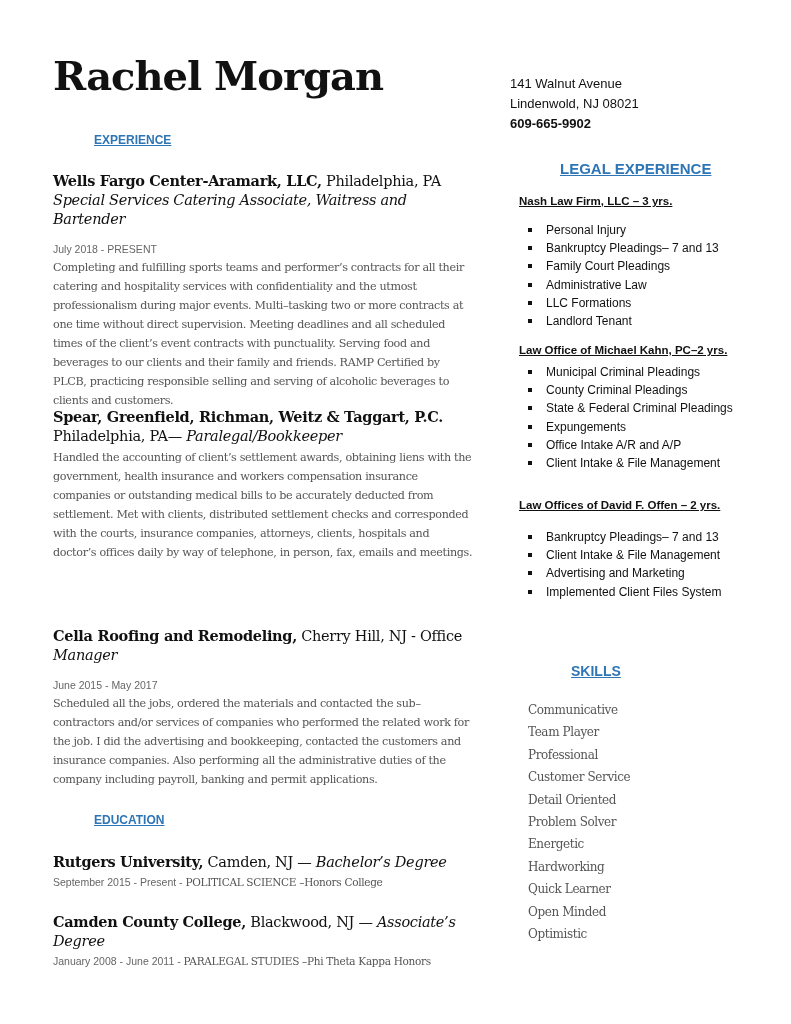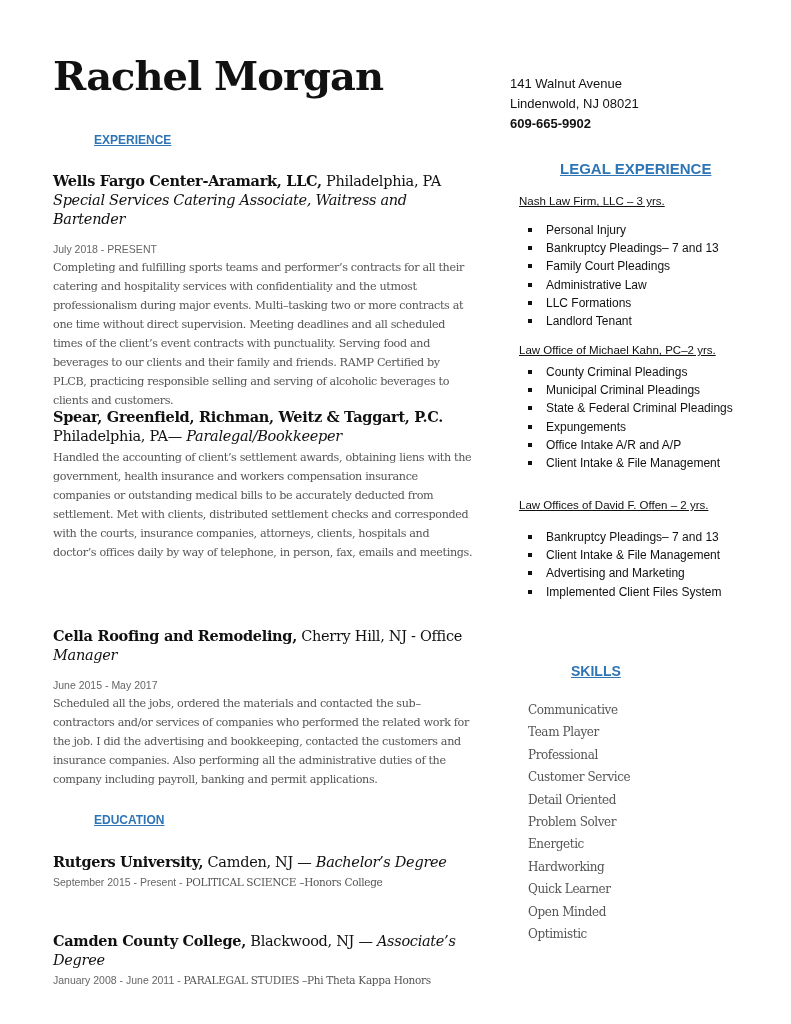--- a/index.html
+++ b/index.html
@@ -22,27 +22,27 @@
 
   #job1 { top: 171px; }
   #job2 { top: 407px; }
   #job3 { top: 626px; }
 
   .edu { position: absolute; left: 53px; width: 430px; }
   .edu-title { font-family: "DejaVu Serif", serif; font-size: 14.5px; color: #111; letter-spacing: -0.3px; line-height: 19px; }
   .edu-sub { font-family: "Liberation Sans", sans-serif; font-size: 10.5px; color: #666; margin-top: 4px; }
   .edu-sub .caps { font-family: "DejaVu Serif", serif; font-size: 10.5px; color: #555; letter-spacing: -0.3px; }
   #edu1 { top: 852px; }
-  #edu2 { top: 912px; margin-top: 19px; }
+  #edu2 { top: 912px; }
 
   #contact { position: absolute; left: 510px; top: 74px; font-family: "Liberation Sans", sans-serif; font-size: 13px; line-height: 20px; color: #111; }
   #contact .phone { font-weight: bold; }
 
   .firm { position: absolute; left: 519px; width: 250px; font-family: "Liberation Sans", sans-serif; }
-  .firm-name { font-weight: normal; font-size: 11.5px; text-decoration: underline; color: #111; }
+  .firm-name { font-weight: bold; font-size: 11.5px; text-decoration: underline; color: #111; }
   .firm ul { list-style: none; margin: 0; padding: 0; }
   .firm li { font-size: 12px; line-height: 18.2px; color: #111; position: relative; padding-left: 27px; }
   .firm li .bullet { position: absolute; left: 9px; top: 7px; width: 4px; height: 4px; background: #111; }
   #firm1 { top: 195px; }
   #firm1 ul { margin-top: 14px; }
   #firm2 { top: 344px; }
   #firm2 ul { margin-top: 7px; }
   #firm3 { top: 499px; }
   #firm3 ul { margin-top: 17px; }
 
@@ -117,22 +117,22 @@
     <li><span class="bullet"></span><span>Family Court Pleadings</span></li>
     <li><span class="bullet"></span><span>Administrative Law</span></li>
     <li><span class="bullet"></span><span>LLC Formations</span></li>
     <li><span class="bullet"></span><span>Landlord Tenant</span></li>
   </ul>
 </div>
 
 <div id="firm2" class="firm">
   <div class="firm-name">Law Office of Michael Kahn, PC–2 yrs.</div>
   <ul>
+    <li><span class="bullet"></span><span>Municipal Criminal Pleadings</span></li>
     <li><span class="bullet"></span><span>County Criminal Pleadings</span></li>
-    <li><span class="bullet"></span><span>Municipal Criminal Pleadings</span></li>
     <li><span class="bullet"></span><span>State &amp; Federal Criminal Pleadings</span></li>
     <li><span class="bullet"></span><span>Expungements</span></li>
     <li><span class="bullet"></span><span>Office Intake A/R and A/P</span></li>
     <li><span class="bullet"></span><span>Client Intake &amp; File Management</span></li>
   </ul>
 </div>
 
 <div id="firm3" class="firm">
   <div class="firm-name">Law Offices of David F. Offen – 2 yrs.</div>
   <ul>

